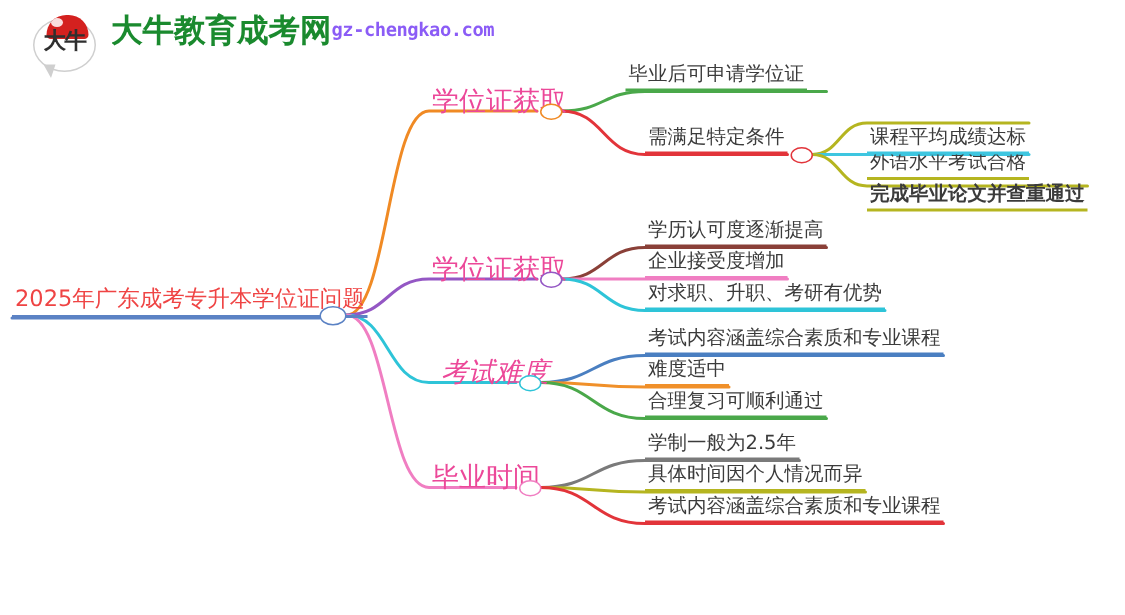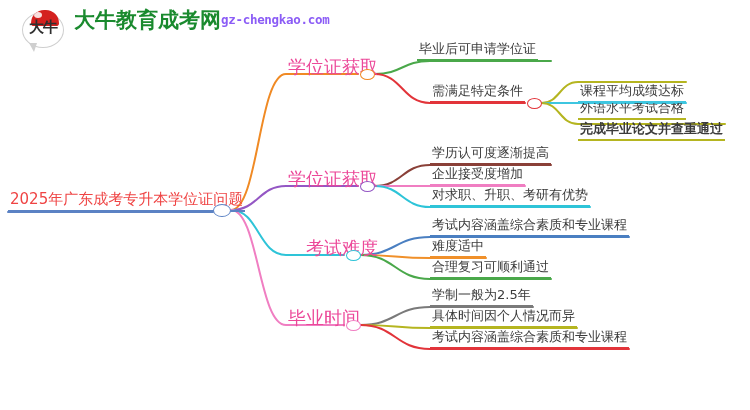--- a/index.html
+++ b/index.html
@@ -200,21 +200,21 @@
       <div class="node leaf" style="left: 430px; border-bottom-color: rgb(226, 52, 58); top: 82px;">需满足特定条件</div>
       <div class="dot" style="left: 526.5px; top: 97.5px; width: 15px; height: 11px; border: 1.8px solid rgb(226, 52, 58);"></div>
       <div class="node leaf" style="left: 578px; border-bottom-color: rgb(181, 181, 32); top: 61px; margin-top: 38px;">外语水平考试合格</div>
       <div class="node leaf" style="left: 578px; border-bottom-color: rgb(62, 198, 224); top: 82px;">课程平均成绩达标</div>
       <div class="node leaf" style="left: 578px; border-bottom-color: rgb(181, 181, 32); top: 120px; font-weight: bold;">完成毕业论文并查重通过</div>
       <div class="node branch" style="left: 286px; top: 167px;">学位证获取</div>
       <div class="dot" style="left: 359.5px; top: 180.5px; width: 15px; height: 11px; border: 1.8px solid rgb(148, 87, 196);"></div>
       <div class="node leaf" style="left: 430px; border-bottom-color: rgb(138, 64, 56); top: 144px;">学历认可度逐渐提高</div>
       <div class="node leaf" style="left: 430px; border-bottom-color: rgb(240, 126, 194); top: 165px;">企业接受度增加</div>
       <div class="node leaf" style="left: 430px; border-bottom-color: rgb(46, 196, 216); top: 186px; text-align: right;">对求职、升职、考研有优势</div>
-      <div class="node branch" style="left: 304px; top: 236px;">考试难度</div>
+      <div class="node branch" style="left: 292px; top: 236px; font-style: italic;">考试难度</div>
       <div class="dot" style="left: 345.5px; top: 249.5px; width: 15px; height: 11px; border: 1.8px solid rgb(46, 196, 216);"></div>
       <div class="node leaf" style="left: 430px; border-bottom-color: rgb(74, 127, 193); top: 216px;">考试内容涵盖综合素质和专业课程</div>
       <div class="node leaf" style="left: 430px; border-bottom-color: rgb(240, 144, 42); top: 237px;">难度适中</div>
       <div class="node leaf" style="left: 430px; border-bottom-color: rgb(74, 168, 74); top: 258px;">合理复习可顺利通过</div>
       <div class="node branch" style="left: 286px; top: 306px;">毕业时间</div>
       <div class="dot" style="left: 345.5px; top: 319.5px; width: 15px; height: 11px; border: 1.8px solid rgb(240, 126, 194);"></div>
       <div class="node leaf" style="left: 430px; border-bottom-color: rgb(122, 122, 122); top: 286px;">学制一般为2.5年</div>
       <div class="node leaf" style="left: 430px; border-bottom-color: rgb(181, 181, 32); top: 307px;">具体时间因个人情况而异</div>
       <div class="node leaf" style="left: 430px; border-bottom-color: rgb(226, 52, 58); top: 328px;">考试内容涵盖综合素质和专业课程</div>
     </div>

